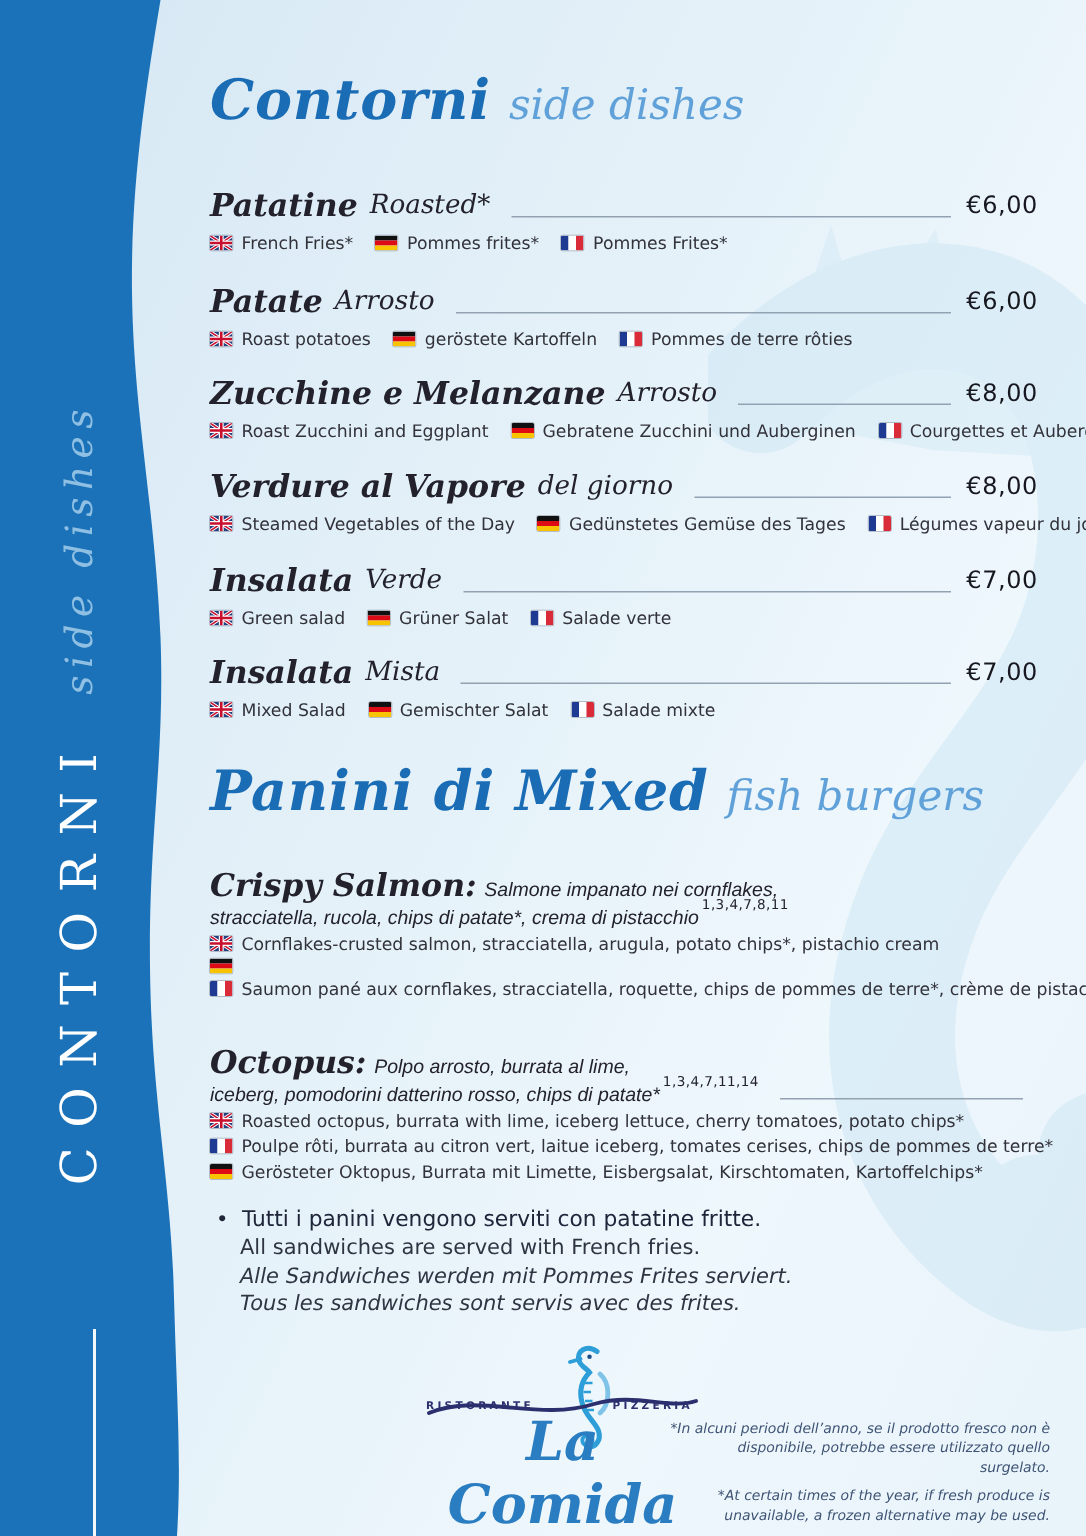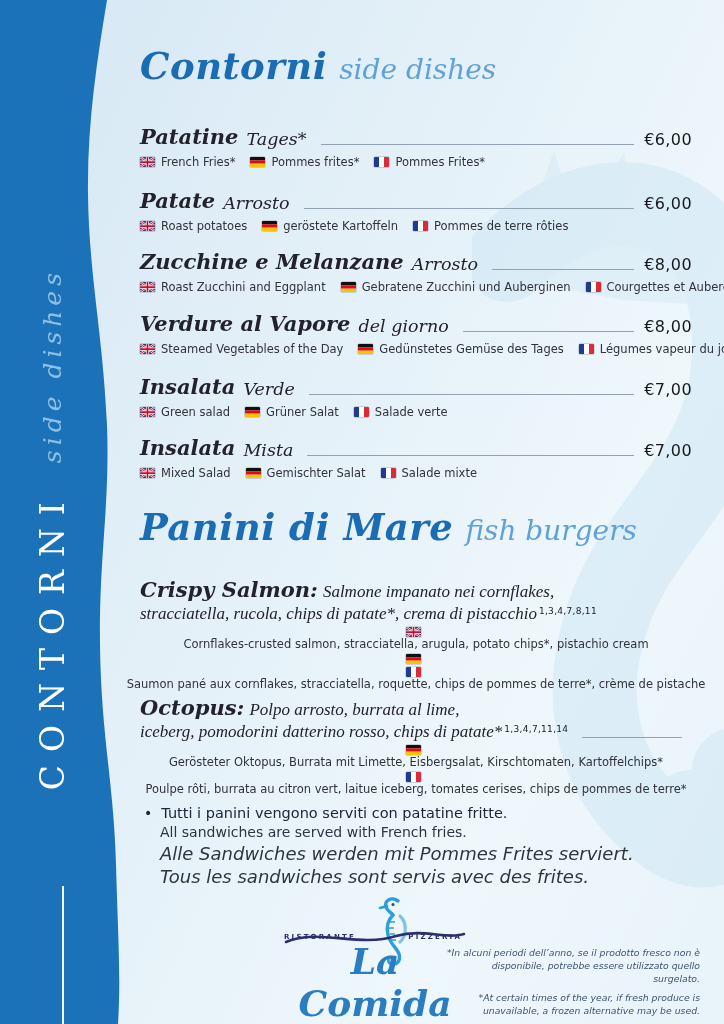--- a/index.html
+++ b/index.html
@@ -13,41 +13,41 @@
   .vertical-title{position:absolute;left:33px;top:268px;z-index:2;writing-mode:vertical-rl;transform:rotate(180deg);white-space:nowrap;}
   .v-main{font-family:"DejaVu Serif",serif;font-size:33px;letter-spacing:13px;color:#ffffff;margin-inline-end:26px;}
   .v-sub{font-family:"DejaVu Serif",serif;font-style:italic;font-size:25px;letter-spacing:5px;color:#8fc0e4;}
   .side-line{position:absolute;left:62px;top:886px;width:2px;height:138px;background:#f2f8fc;z-index:2;}
   
   .content{position:absolute;left:140px;top:0;width:552px;height:728px;z-index:3;}
   .sec-title-row{position:absolute;left:0;white-space:nowrap;}
   .sec-title{font-family:"DejaVu Serif",serif;font-style:italic;font-weight:700;font-size:37px;color:#1a6cb5;letter-spacing:.5px;}
   .sec-sub{font-family:"DejaVu Serif",serif;font-style:italic;font-size:28px;color:#5fa1d8;margin-left:12px;}
   .item{position:absolute;left:0;width:552px;}
-  .item-head{display:flex;align-items:flex-end;}
+  .item-head{display:flex;align-items:center;}
   .dish-name{font-family:"DejaVu Serif",serif;font-style:italic;font-weight:700;font-size:21px;color:#23222c;white-space:nowrap;}
   .dish-variant{font-family:"DejaVu Serif",serif;font-style:italic;font-size:17.5px;color:#23222c;margin-left:8px;white-space:nowrap;}
-  .dish-desc{font-family:Liberation Serif, serif;font-style:italic;font-size:17px;color:#23222c;white-space:nowrap;}
+  .dish-desc{font-family:Liberation Sans, sans-serif;font-style:italic;font-size:13px;color:#23222c;white-space:nowrap;}
   .item-line1{white-space:nowrap;margin-bottom:2px;}
   .leader{flex:1;border-bottom:1px solid #93a2b2;margin:0 10px 4px 14px;align-self:flex-end;min-width:30px;}
   .price{font-size:16px;color:#17171f;white-space:nowrap;letter-spacing:.4px;}
   .allergens{font-size:9px;color:#23222c;position:relative;top:-8px;margin-left:2px;white-space:nowrap;letter-spacing:.3px;}
   .trans-row{display:flex;align-items:center;margin-top:6px;}
-  .trans-col .trans-row{margin-top:3px;flex-direction:column;}
+  .trans-col .trans-row{margin-top:3px;}
   .trans-pair{display:flex;align-items:center;margin-right:15px;}
   .flag{width:15px;height:10px;border-radius:1px;box-shadow:0 0 0 .5px rgba(40,40,60,.35);overflow:hidden;flex:none;margin-right:6px;}
   .flag svg{width:100%;height:100%;}
   .trans-text{font-size:11.5px;color:#32323a;white-space:nowrap;}
   
   .note{position:absolute;left:2px;top:804px;line-height:1.32;}
   .note-row1{display:flex;}
   .note-bullet{font-size:14px;color:#20263a;margin:0 9px 0 2px;}
   .note-it{font-size:14.5px;font-weight:400;color:#20263a;}
   .note-en{font-size:14px;color:#2e3442;margin-left:18px;}
-  .note-de,.note-fr{font-size:18px;font-style:italic;color:#2e3442;margin-left:18px;}
+  .note-de,.note-fr{font-size:14px;font-style:italic;color:#2e3442;margin-left:18px;}
   
   .logo{position:absolute;left:284px;top:892px;width:182px;height:112px;z-index:3;}
   .logo-seahorse{position:absolute;left:94px;top:2px;}
   .logo-wave{position:absolute;left:0;top:34px;width:182px;}
   .logo-word{position:absolute;top:41px;font-size:7px;letter-spacing:2.2px;font-weight:700;color:#2b2f6e;}
   .logo-word.left{left:0;}
   .logo-word.right{right:4px;}
   .logo-name{position:absolute;top:48px;width:100%;text-align:center;font-family:"DejaVu Serif",serif;font-style:italic;font-weight:700;font-size:36px;color:#2a7dc0;}
   
   .service{position:absolute;right:24px;top:922px;width:256px;text-align:right;z-index:3;}
@@ -79,21 +79,21 @@
 
   <div class="content">
 
     <div class="sec-title-row" style="top:44px;">
       <span class="sec-title">Contorni</span><span class="sec-sub">side dishes</span>
     </div>
 
     <div class="item" style="top:124px;">
       <div class="item-head">
         <span class="dish-name">Patatine</span>
-        <span class="dish-variant">Tages*</span>
+        <span class="dish-variant">Roasted*</span>
         <span class="leader"></span>
         <span class="price">€6,00</span>
       </div>
       <div class="trans-row">
         <span class="trans-pair">
             <span class="flag">
               <svg viewBox="0 0 60 40">
                 <rect width="60" height="40" fill="#23407e"></rect>
                 <path d="M0,0L60,40M60,0L0,40" stroke="#fff" stroke-width="9"></path>
                 <path d="M0,0L60,40M60,0L0,40" stroke="#c8102e" stroke-width="4"></path>
@@ -335,21 +335,21 @@
                 <rect x="20" width="20" height="40" fill="#fff"></rect>
                 <rect x="40" width="20" height="40" fill="#da2c38"></rect>
               </svg>
             </span>
             <span class="trans-text">Salade mixte</span>
           </span>
       </div>
     </div>
 
     <div class="sec-title-row" style="top:505px;">
-      <span class="sec-title">Panini di Mare</span><span class="sec-sub">fish burgers</span>
+      <span class="sec-title">Panini di Mixed</span><span class="sec-sub">fish burgers</span>
     </div>
 
     <div class="item" style="top:577px;">
       <div class="item-line1">
         <span class="dish-name">Crispy Salmon:</span>
         <span class="dish-desc">Salmone impanato nei cornflakes,</span>
       </div>
       <div class="item-head">
         <span class="dish-desc">stracciatella, rucola, chips di patate*, crema di pistacchio</span>
         <span class="allergens">1,3,4,7,8,11</span>
@@ -398,36 +398,48 @@
       <div class="item-head">
         <span class="dish-desc">iceberg, pomodorini datterino rosso, chips di patate*</span>
         <span class="allergens">1,3,4,7,11,14</span>
         <span class="leader"></span>
 
       </div>
       <div class="trans-col">
         <div class="trans-row">
             <span class="flag">
               <svg viewBox="0 0 60 40">
+                <rect width="60" height="40" fill="#23407e"></rect>
+                <path d="M0,0L60,40M60,0L0,40" stroke="#fff" stroke-width="9"></path>
+                <path d="M0,0L60,40M60,0L0,40" stroke="#c8102e" stroke-width="4"></path>
+                <path d="M30,0V40M0,20H60" stroke="#fff" stroke-width="13"></path>
+                <path d="M30,0V40M0,20H60" stroke="#c8102e" stroke-width="7"></path>
+              </svg>
+            </span>
+            <span class="trans-text">Roasted octopus, burrata with lime, iceberg lettuce, cherry tomatoes, potato chips*</span>
+          </div>
+        <div class="trans-row">
+            <span class="flag">
+              <svg viewBox="0 0 60 40">
+                <rect width="20" height="40" fill="#1f3a93"></rect>
+                <rect x="20" width="20" height="40" fill="#fff"></rect>
+                <rect x="40" width="20" height="40" fill="#da2c38"></rect>
+              </svg>
+            </span>
+            <span class="trans-text">Poulpe rôti, burrata au citron vert, laitue iceberg, tomates cerises, chips de pommes de terre*</span>
+          </div>
+        <div class="trans-row">
+            <span class="flag">
+              <svg viewBox="0 0 60 40">
                 <rect width="60" height="13.3" fill="#101010"></rect>
                 <rect y="13.3" width="60" height="13.4" fill="#dd0b15"></rect>
                 <rect y="26.7" width="60" height="13.3" fill="#f8c300"></rect>
               </svg>
             </span>
             <span class="trans-text">Gerösteter Oktopus, Burrata mit Limette, Eisbergsalat, Kirschtomaten, Kartoffelchips*</span>
-          </div>
-        <div class="trans-row">
-            <span class="flag">
-              <svg viewBox="0 0 60 40">
-                <rect width="20" height="40" fill="#1f3a93"></rect>
-                <rect x="20" width="20" height="40" fill="#fff"></rect>
-                <rect x="40" width="20" height="40" fill="#da2c38"></rect>
-              </svg>
-            </span>
-            <span class="trans-text">Poulpe rôti, burrata au citron vert, laitue iceberg, tomates cerises, chips de pommes de terre*</span>
           </div>
       </div>
     </div>
 
     <div class="note">
       <div class="note-row1">
         <span class="note-bullet">•</span>
         <span class="note-it">Tutti i panini vengono serviti con patatine fritte.</span>
       </div>
       <div class="note-en">All sandwiches are served with French fries.</div>

